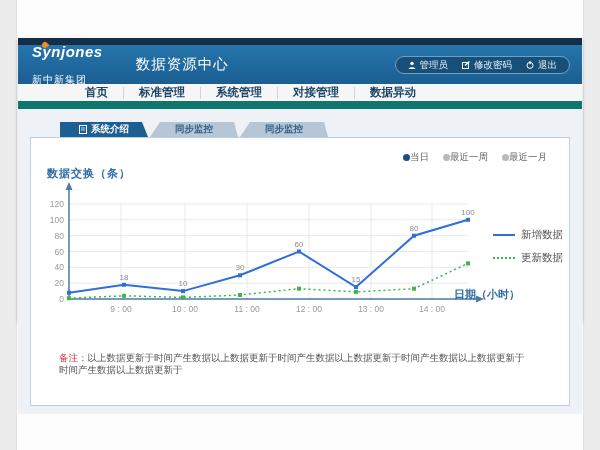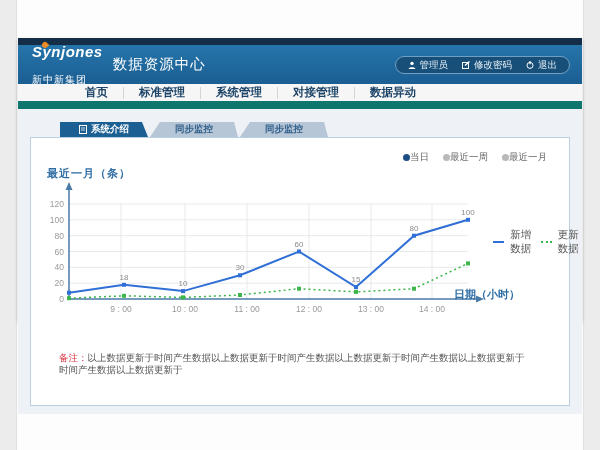--- a/index.html
+++ b/index.html
@@ -17,21 +17,21 @@
     background:#eef1f5; box-shadow:0 2px 4px rgba(0,0,0,.18);
   }
   .top-strip { height:7px; background:#152e47; }
 
   
   .header { height:39px; background:linear-gradient(#2575ab,#1b5e92); position:relative; display:flex; align-items:center; }
   .logo { margin-left:14px; line-height:1; position:relative; color:#fff; }
   .logo-main { font-size:15px; font-weight:bold; font-style:italic; letter-spacing:.5px; display:block; }
   .logo-accent { position:absolute; left:10px; top:-2px; width:6px; height:6px; background:#f08a24; border-radius:50% 0 50% 50%; transform:rotate(45deg); }
   .logo-sub { font-size:10px; font-weight:normal; letter-spacing:1px; display:block; margin-top:16px; }
-  .app-title { color:#fff; font-size:14.5px; margin-left:10px; letter-spacing:1px; }
+  .app-title { color:#fff; font-size:14.5px; margin-left:33px; letter-spacing:1px; }
   .user-pill {
     position:absolute; right:12px; top:11px; height:18px; display:flex; align-items:center;
     background:#174f79; border:1px solid #6fa0c4; border-radius:10px; padding:0 12px; gap:14px;
   }
   .user-item { display:flex; align-items:center; gap:4px; color:#e8f1f8; font-size:9.5px; cursor:pointer; white-space:nowrap; }
   .user-item svg { display:block; }
 
   
   .nav { height:25px; background:#f6f6f6; border-bottom:8px solid #0f766e; display:flex; align-items:center; padding-left:52px;text-align:right; }
   .nav-item { font-size:11.5px; font-weight:bold; color:#1c4468; padding:0 15px; cursor:pointer; white-space:nowrap; }
@@ -57,21 +57,21 @@
   .radios { position:absolute; right:22px; top:13px; display:flex; gap:14px; align-items:center; }
   .radio { display:flex; align-items:center; font-size:9.5px; color:#666; cursor:pointer; }
   .radio .dot { width:7px; height:7px; border-radius:50%; background:#b9b9b9; }
   .radio.sel .dot { background:#1c4e86; }
   .ylabel { position:absolute; left:16px; top:28px; font-size:11px; font-weight:bold; color:#2e6da4; letter-spacing:1px; }
   .xlabel { position:absolute; left:423px; top:149px; font-size:11px; font-weight:bold; color:#2e6da4; pointer-events:none; }
   #chart-svg { position:absolute; left:0; top:40px; }
   #chart-svg .tick { font-size:8.5px; fill:#999; font-family:"Liberation Sans","DejaVu Sans",sans-serif; }
   #chart-svg .plabel { font-size:8px; fill:#8a8a8a; font-family:"Liberation Sans","DejaVu Sans",sans-serif; }
 
-  .legend { position:absolute; left:462px; top:90px; display:flex; flex-direction:row; gap:9px; }
+  .legend { position:absolute; left:462px; top:90px; display:flex; flex-direction:column; gap:9px; }
   .legend-row { display:flex; align-items:center; gap:6px; font-size:10.5px; color:#555; }
   .legend-line { width:22px; height:0; border-top:2px solid #2f6fd6; }
   .legend-line.dotted { border-top:2px dotted #3cb54a; }
 
   .note { position:absolute; left:28px; top:214px; font-size:9.5px; color:#555; width:470px; line-height:1.3; }
   .note .prefix { color:#d9333f; font-weight:normal; }
 </style>
 </head>
 <body>
 
@@ -153,21 +153,21 @@
         <span class="radio">
             <span class="dot"></span>
             <span>最近一周</span>
           </span>
         <span class="radio">
             <span class="dot"></span>
             <span>最近一月</span>
           </span>
       </div>
 
-      <div class="ylabel">最近一月（条）</div>
+      <div class="ylabel">数据交换（条）</div>
       <svg id="chart-svg" width="540" height="160" viewBox="0 0 540 160">
           <text x="33" y="124" text-anchor="end" class="tick">0</text>
           <line x1="38" y1="105.2" x2="437" y2="105.2" stroke="#e6e9ec" stroke-width="1"></line>
           <text x="33" y="108.2" text-anchor="end" class="tick">20</text>
           <line x1="38" y1="89.3" x2="437" y2="89.3" stroke="#e6e9ec" stroke-width="1"></line>
           <text x="33" y="92.3" text-anchor="end" class="tick">40</text>
           <line x1="38" y1="73.5" x2="437" y2="73.5" stroke="#e6e9ec" stroke-width="1"></line>
           <text x="33" y="76.5" text-anchor="end" class="tick">60</text>
           <line x1="38" y1="57.7" x2="437" y2="57.7" stroke="#e6e9ec" stroke-width="1"></line>
           <text x="33" y="60.7" text-anchor="end" class="tick">80</text>

